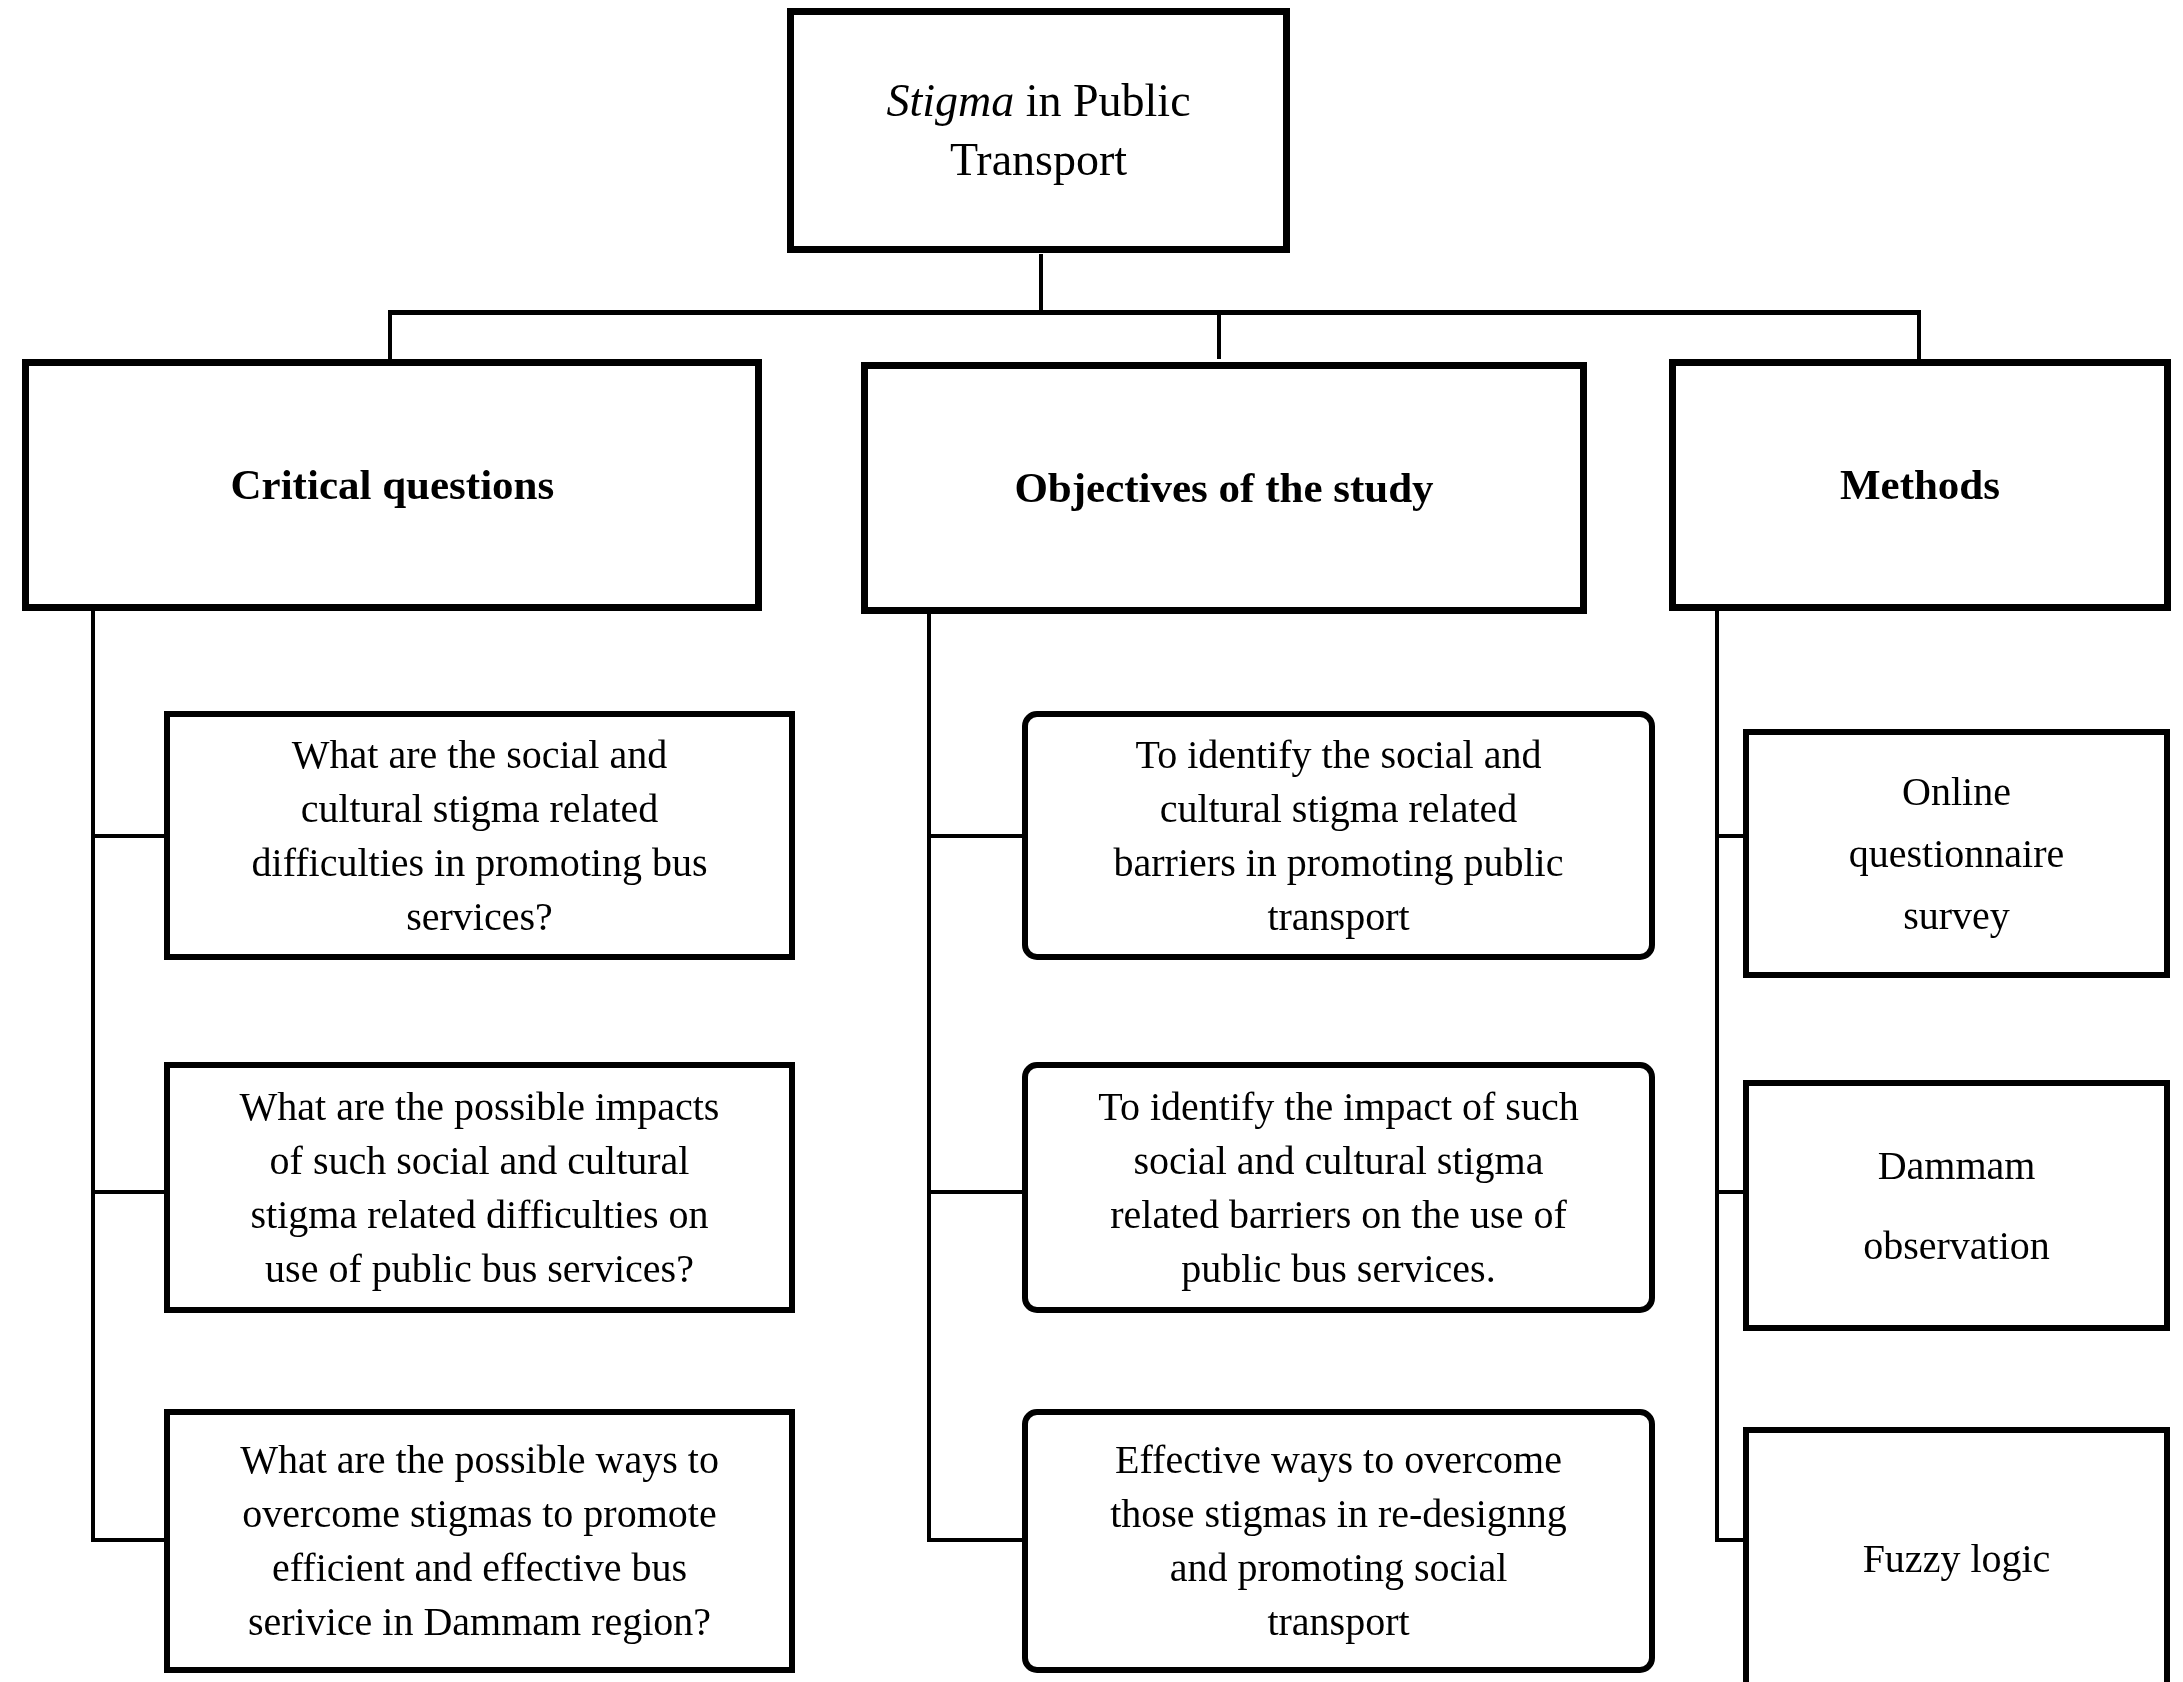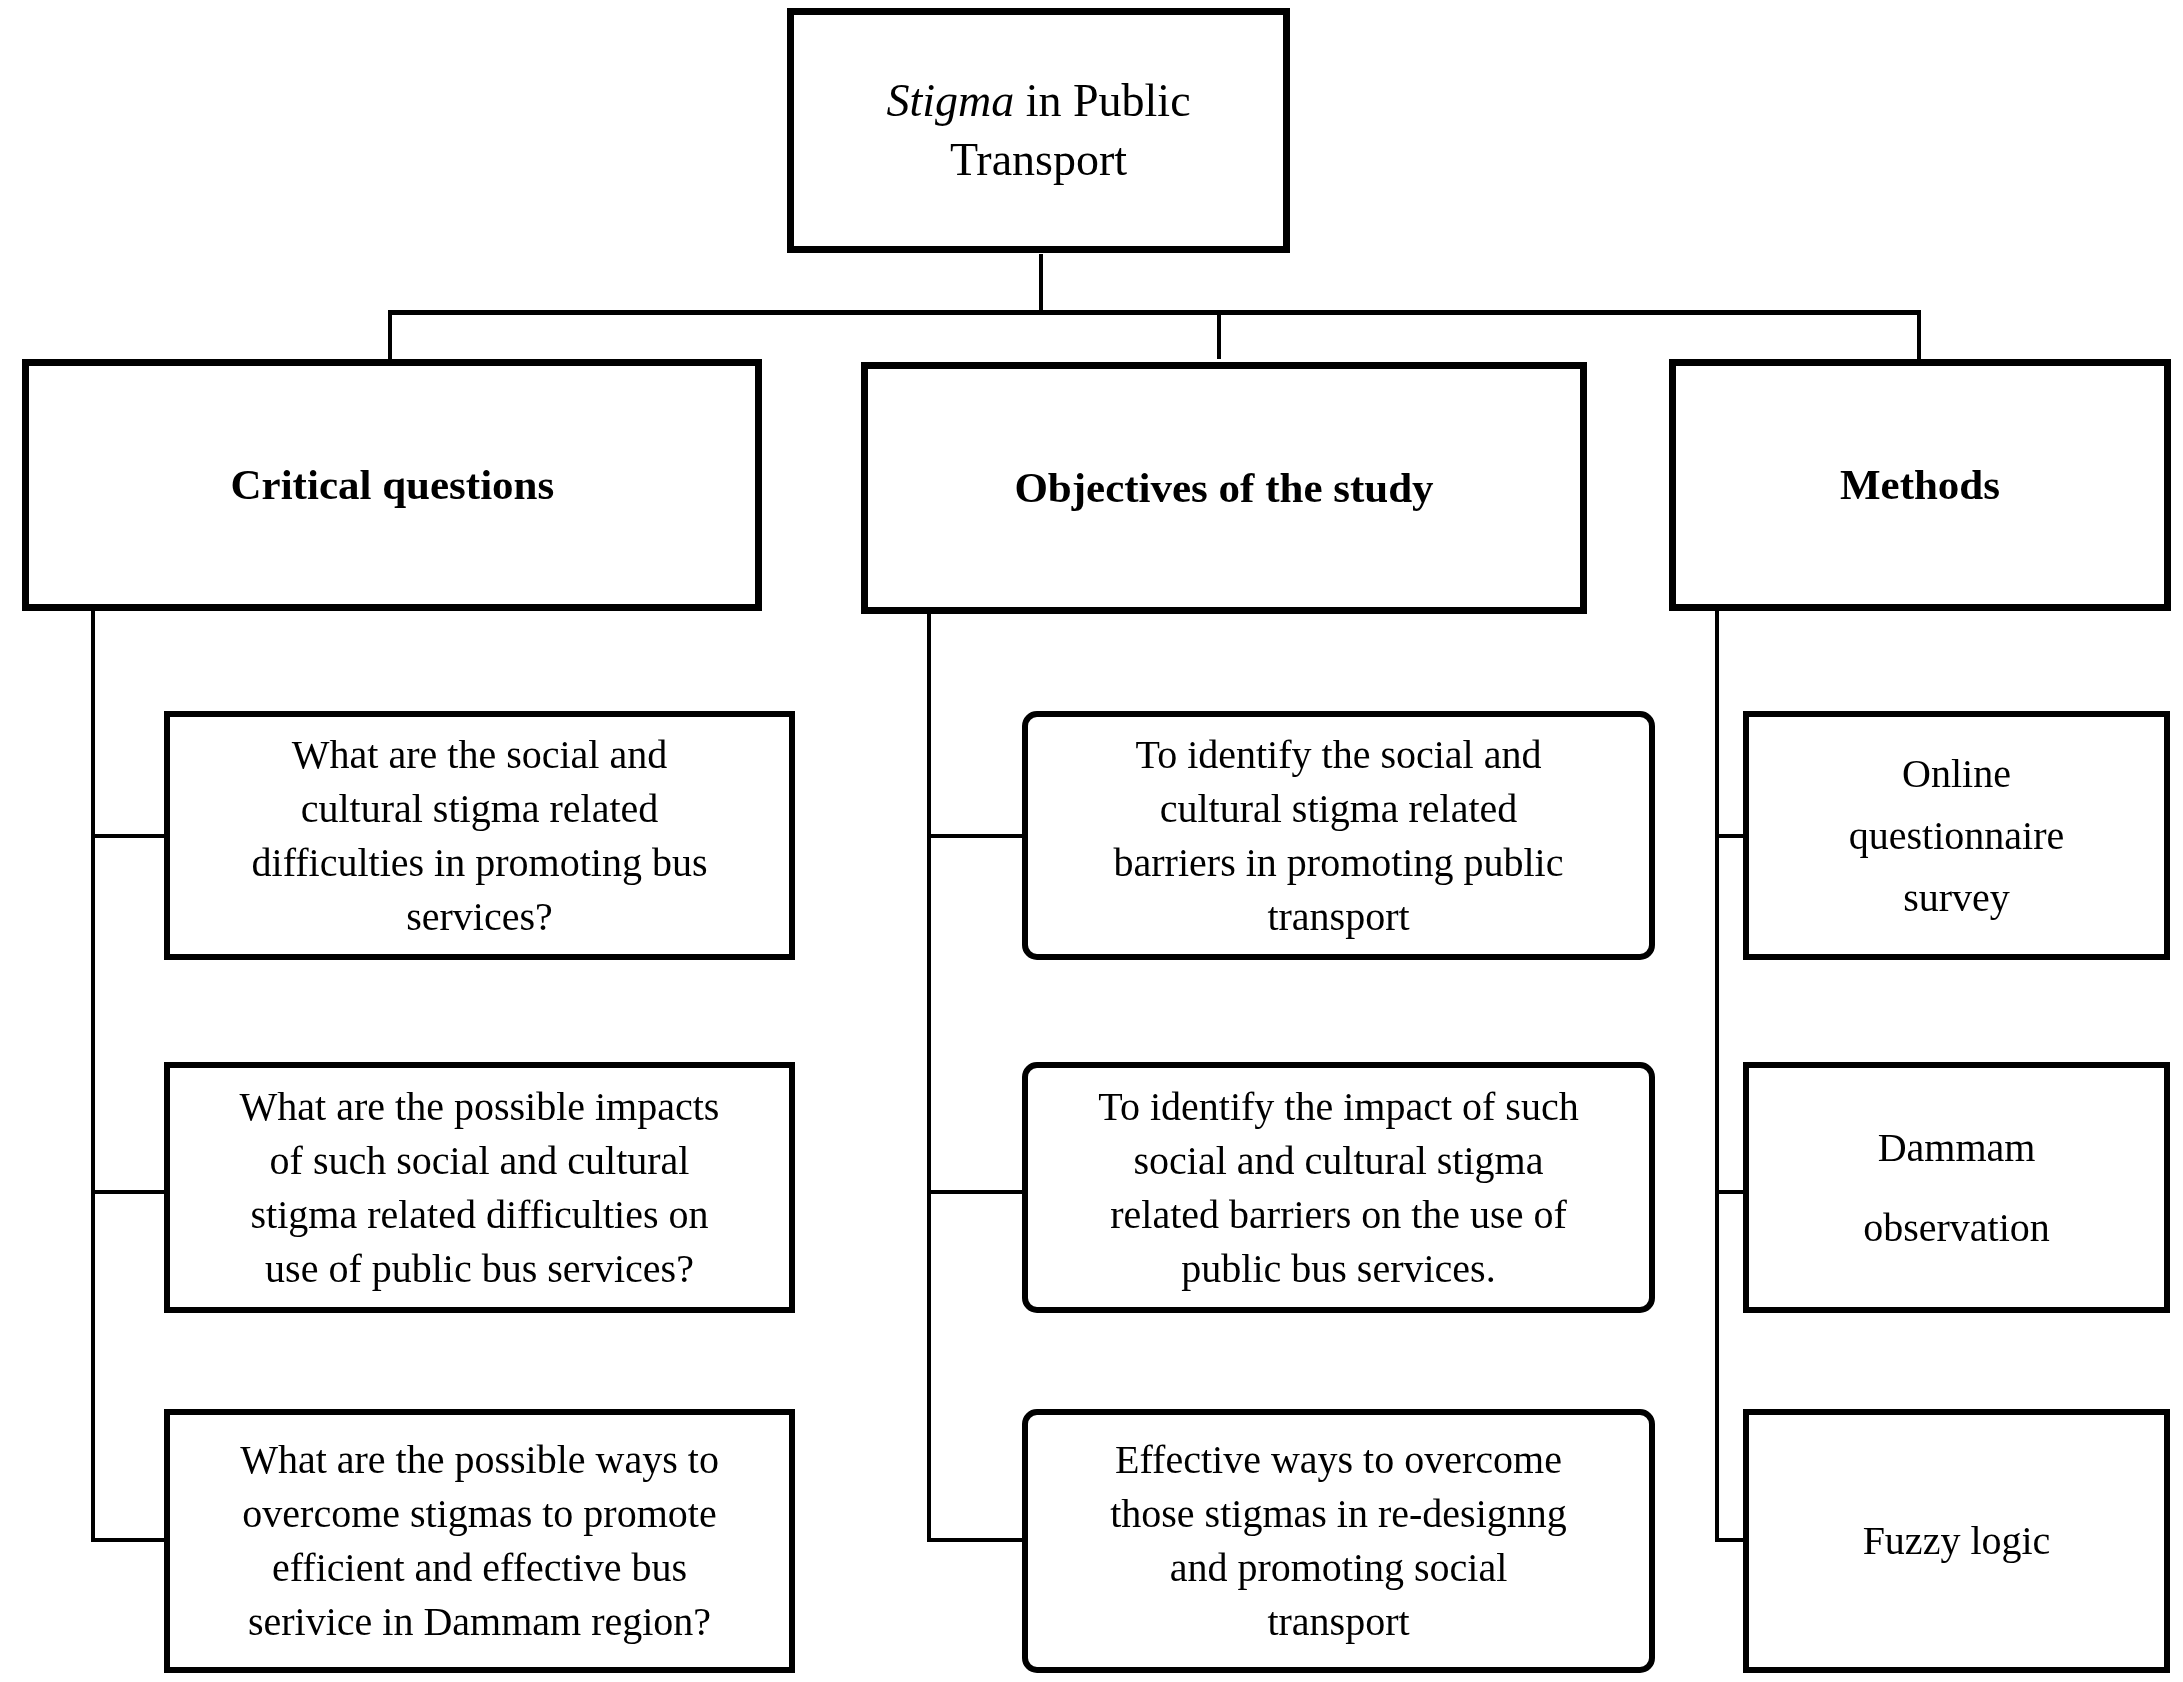--- a/index.html
+++ b/index.html
@@ -48,21 +48,21 @@
   #root-box { left: 787px; top: 8.4px;  width: 503px;  height: 245px; }
 
   
   #hdr-0 { left: 22.4px;   top: 359px; width: 740px; height: 252px; }
   #hdr-1 { left: 861px; top: 362px; width: 726px; height: 252px; }
   #hdr-2 { left: 1669px; top: 359px; width: 502px;  height: 252px; }
 
   
   .col-0 { left: 164px;  width: 631px; }
   .col-1 { left: 1022px; width: 633px; border-radius: 15px; }
-  .col-2 { left: 1743px; width: 427px;  }
+  .col-2 { left: 1743px; width: 427px; margin-top: 18px;  }
   
   .row-0 { top: 711px; height: 249px; }
   .row-1 { top: 1062px; height: 251px; }
   .row-2 { top: 1409px; height: 264px; }
 
   
   #v-root  { left: 1039px; top: 254px;  width: 3.9px;    height: 56px; }
   #h-main  { left: 388px;  top: 310px;  width: 1533px; height: 4.5px;   }
   #v-b0    { left: 388px;  top: 314px;  width: 3.9px;    height: 45px;  }
   #v-b1    { left: 1217px; top: 314px;  width: 3.9px;    height: 45px;  }

